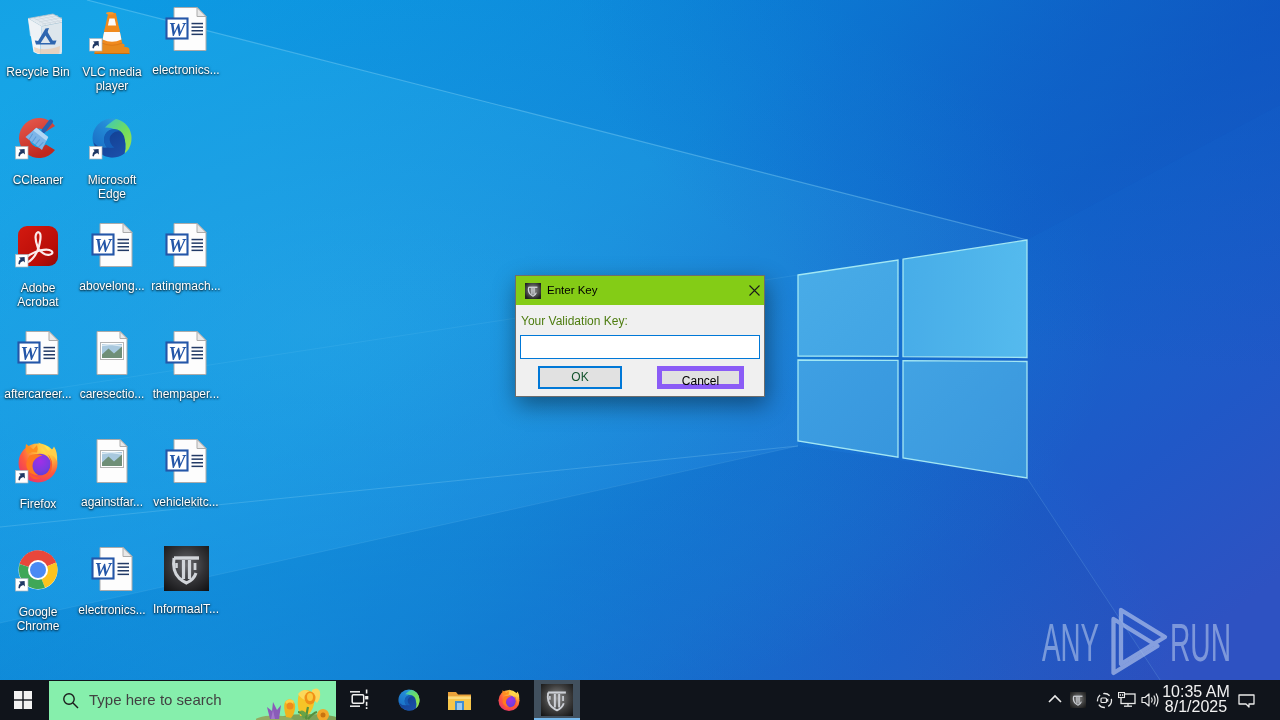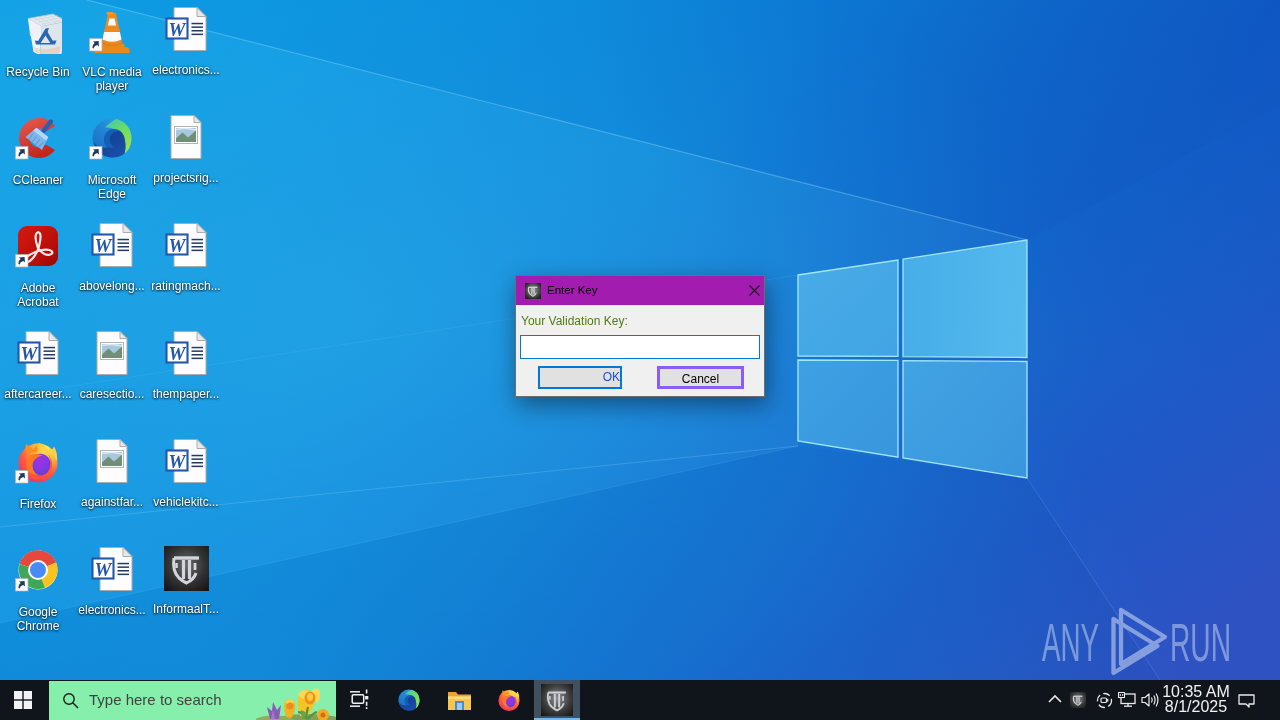--- a/index.html
+++ b/index.html
@@ -182,31 +182,20 @@
 <path d="M28,5 A19.5,19.5 0 0 1 43.5,24 L43.3,27.5 Q42,35.5 36.5,39.5 Q40,30 34,21 Q28,13 17,13.5 Q23,7.5 28,5 Z" fill="url(#eg2)"></path>
 <path d="M36.5,39.5 Q30,44.5 21.5,43.3 Q9,41 5.5,28.5 Q10.5,34.5 19,33.5 Q14.5,28 16.8,21.5 Q19,15.5 26,15.2 Q33,15 36,22 Q38.5,30 36.5,39.5 Z" fill="url(#eg3)"></path>
 <path d="M19,33.5 Q14.5,28 16.8,21.5 Q19,15.5 26,15.2 Q30,15.1 32.7,17.6 Q28,16.5 24.5,19.5 Q20,23.5 22.5,29 Q23.8,31.8 26.5,33.6 Q22.5,34.2 19,33.5 Z" fill="#1565c0" opacity="0.8"></path>
 <g transform="translate(1,32)">
           <rect x="0.5" y="0.5" width="12.5" height="12.5" fill="#fff" stroke="#a8b4bc" stroke-width="0.7"></rect>
           <path d="M3.4,10 Q3.2,6.5 5.6,4.9 L4,3.4 L9.6,2.9 L9.9,8.6 L8.2,7.1 Q5,8 4.6,10.6 Z" fill="#1f3864"></path>
         </g>
 </svg>
       <div class="lbl">Microsoft<br>Edge</div>
     </div>
-<div class="icon" style="left:148px;top:114px">
-      <svg width="46" height="46" viewBox="0 0 46 46">
-<path d="M8,1.5 L31,1.5 L38,8.5 L38,44.5 L8,44.5 Z" fill="#fdfdfd" stroke="#ababab" stroke-width="1"></path>
-<path d="M31,1.5 L31,8.5 L38,8.5 Z" fill="#e8e8e8" stroke="#ababab" stroke-width="1" stroke-linejoin="round"></path>
-<rect x="11.5" y="12.5" width="23" height="17" fill="#fff" stroke="#b4b4b4" stroke-width="1"></rect>
-<rect x="13" y="14" width="20" height="14" fill="#a8c8de"></rect>
-<path d="M13,28 L13,24.5 L19.5,18.5 L25,23.5 L33,16.5 L33,28 Z" fill="#6f8f77"></path>
-<path d="M13,15.5 L22,14.2 L33,16" stroke="#ffffff" stroke-width="1.6" fill="none" opacity="0.6"></path>
-</svg>
-      <div class="lbl">projectsrig...</div>
-    </div>
 <div class="icon" style="left:0px;top:222px">
       <svg width="48" height="48" viewBox="0 0 48 48">
 <defs>
           <linearGradient id="acg" x1="0" y1="0" x2="1" y2="1">
 <stop offset="0" stop-color="#d31a10"></stop>
             <stop offset="0.7" stop-color="#b90d08"></stop>
             <stop offset="1" stop-color="#8f0a06"></stop>
           </linearGradient>
         </defs>
 <rect x="4" y="4" width="40" height="40" rx="9" fill="url(#acg)"></rect>
@@ -393,21 +382,21 @@
 <path d="M19.5,14 L19.5,33" stroke-width="3.2"></path>
 <path d="M25.5,14 L25.5,33" stroke-width="3.2"></path>
 <path d="M31,17 L31,24" stroke-width="2.8"></path>
 <path d="M12.5,17 L12.5,22" stroke-width="2.6"></path>
 </g>
 </svg>
       <div class="lbl">InformaalT...</div>
     </div>
 
 <div class="abs" id="dlg" style="left:515px;top:275px;width:248px;height:120px;background:#f0f0f0;border:1px solid #6d6d6d;box-shadow:2px 8px 22px rgba(0,0,0,.42);">
-  <div class="abs" style="left:0;top:0;width:248px;height:29px;background:#a21caf;">
+  <div class="abs" style="left:0;top:0;width:248px;height:29px;background:#84cc16;">
     <svg class="abs" style="left:9px;top:7px" width="16" height="16" viewBox="0 0 16 16">
       <rect width="16" height="16" fill="#1c1c1c"></rect>
       <radialGradient id="shg" cx="0.5" cy="0.45" r="0.6">
         <stop offset="0" stop-color="#9a9a9a"></stop>
             <stop offset="1" stop-color="#222"></stop>
       </radialGradient>
       <rect width="16" height="16" fill="url(#shg)"></rect>
       <g stroke="#d5d8dd" fill="none" transform="scale(0.3555)">
       <path d="M10,12 L35,12" stroke-width="3.6"></path>
       <path d="M10,12 Q8,25 15,32 Q19,35.5 22.5,37 Q30,33.5 32,27" stroke-width="3.2"></path>
@@ -415,22 +404,22 @@
       <path d="M25.5,14 L25.5,33" stroke-width="3.2"></path>
       </g>
     </svg>
     <div class="abs" style="left:31px;top:8px;font-size:11.5px;color:#000;">Enter Key</div>
     <svg class="abs" style="left:233px;top:9px" width="11" height="11" viewBox="0 0 11 11">
       <path d="M0.5,0.5 L10.5,10.5 M10.5,0.5 L0.5,10.5" stroke="#1a1a1a" stroke-width="1.1"></path>
     </svg>
   </div>
   <div class="abs" style="left:5px;top:38px;font-size:12px;color:#4d7c0f;">Your Validation Key:</div>
   <div class="abs" style="left:4px;top:59px;width:238px;height:22px;background:#fff;border:1px solid #0078d7;"></div>
-  <div class="abs" style="left:22px;top:90px;width:84px;height:23px;background:#e1e1e1;border:2px solid #0078d7;box-sizing:border-box;font-size:12px;color:#1d4ed8;text-align:right;line-height:19px;">OK</div>
-  <div class="abs" style="left:141px;top:90px;width:87px;height:23px;background:#e1e1e1;border:3px solid #8b5cf6;box-sizing:border-box;font-size:12px;color:#000;text-align:center;line-height:21px;">Cancel</div>
+  <div class="abs" style="left:22px;top:90px;width:84px;height:23px;background:#e1e1e1;border:2px solid #0078d7;box-sizing:border-box;font-size:12px;color:#14532d;text-align:center;line-height:19px;">OK</div>
+  <div class="abs" style="left:141px;top:90px;width:87px;height:23px;background:#e1e1e1;border:5px solid #8b5cf6;box-sizing:border-box;font-size:12px;color:#000;text-align:center;line-height:21px;">Cancel</div>
 </div>
 
 <div class="abs" id="tb" style="left:0;top:680px;width:1280px;height:40px;background:#10141b;">
   
 
 <svg class="abs" style="left:14px;top:11px" width="18" height="18" viewBox="0 0 18 18">
 <g fill="#f2f2f2">
 <rect x="0" y="0" width="8.3" height="8.3"></rect>
 <rect x="9.7" y="0" width="8.3" height="8.3"></rect>
 <rect x="0" y="9.7" width="8.3" height="8.3"></rect>

